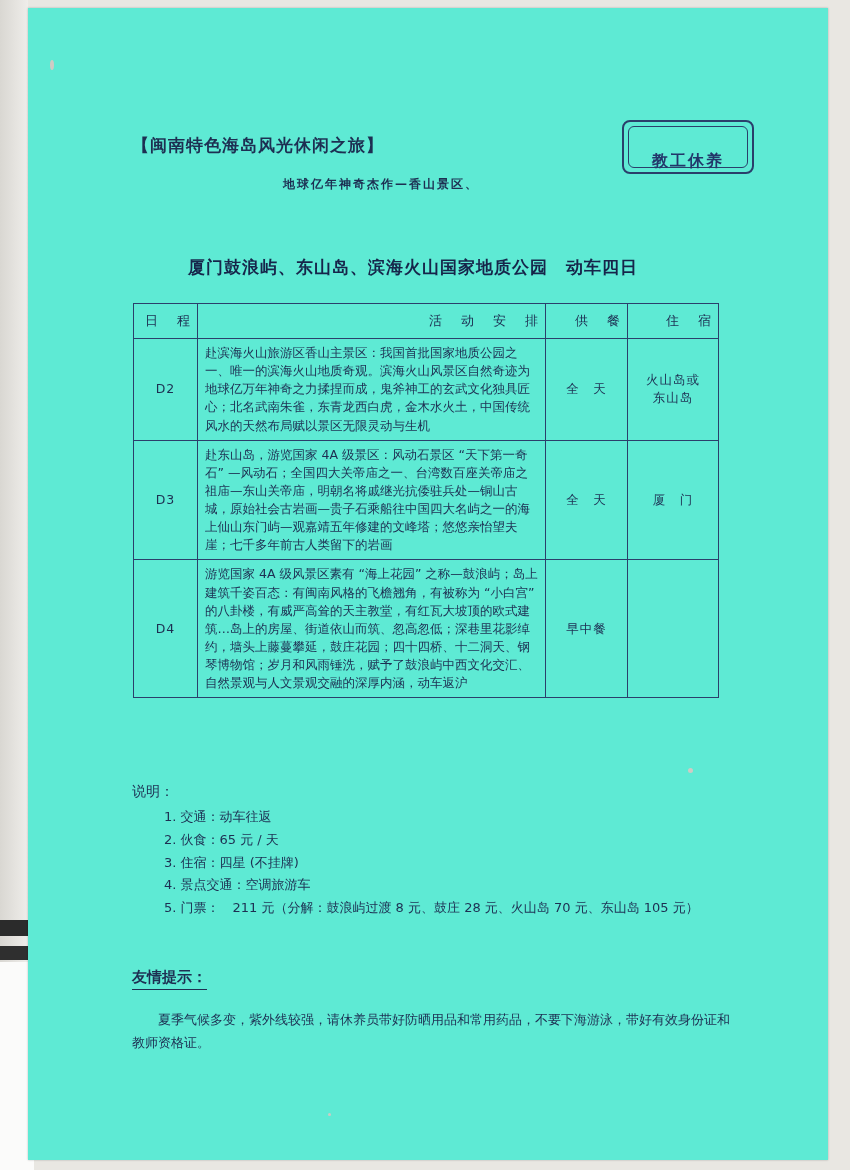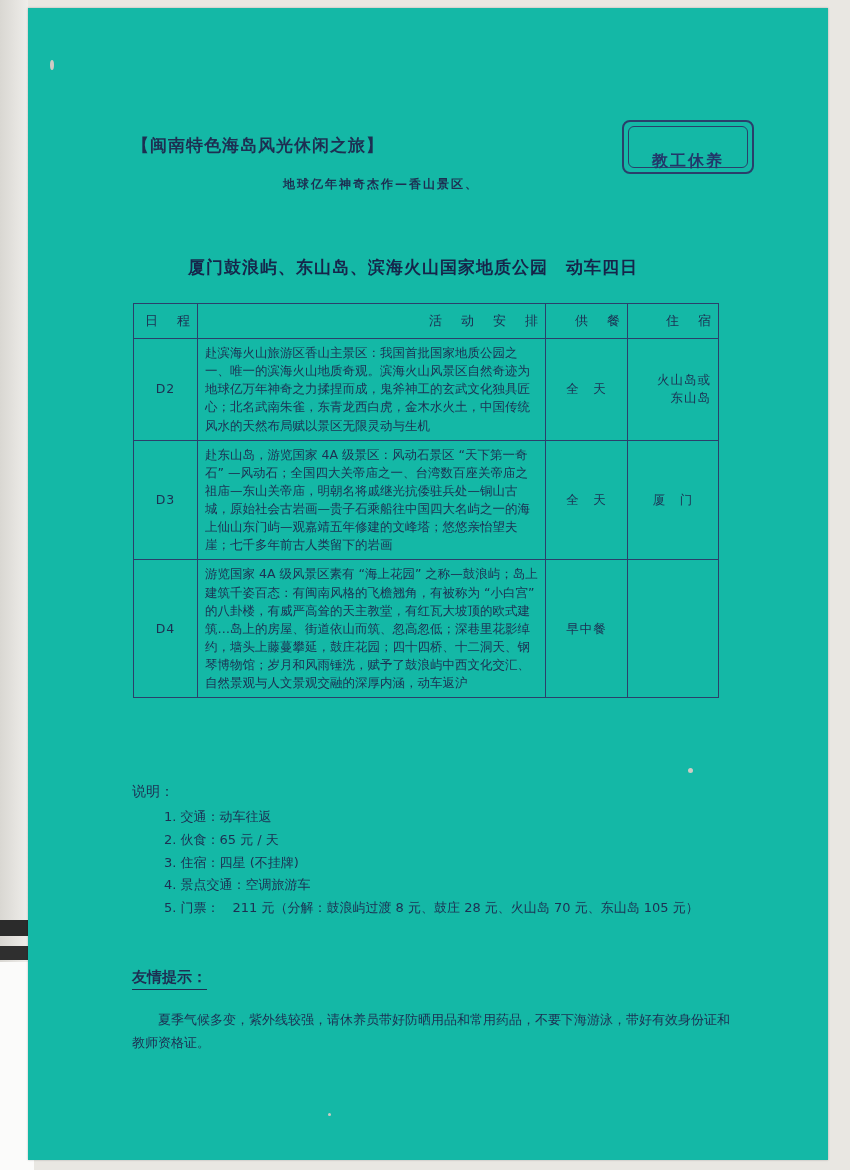--- a/index.html
+++ b/index.html
@@ -13,21 +13,21 @@
     font-family: "DejaVu Sans", "Liberation Sans", sans-serif;
     overflow: hidden;
     position: relative;
   }
   .scan-page {
     position: absolute;
     left: 28px;
     top: 8px;
     width: 800px;
     height: 1152px;
-    background: #14b8a6;
+    background: #5eead4;
     box-shadow: 0 0 2px rgba(0,0,0,0.25);
   }
   .edge-strip {
     position: absolute;
     left: 0;
     top: 0;
     width: 28px;
     height: 1170px;
     background: linear-gradient(to right, #d9d7d2, #efedea);
   }
@@ -173,21 +173,21 @@
   .col-meal { width: 82px; }
   .col-hotel { width: 91px; }
   .cell-center {
     text-align: center;
     letter-spacing: 1px;
   }
   .cell-plan {
     text-align: left;
   }
   .hotel-two-line {
-    text-align: right;
+    text-align: center;
     line-height: 1.8;
   }
 
   
   .notes-head {
     position: absolute;
     left: 104px;
     top: 775px;
     font-size: 14px;
     font-family: "DejaVu Serif", "Liberation Serif", serif;

